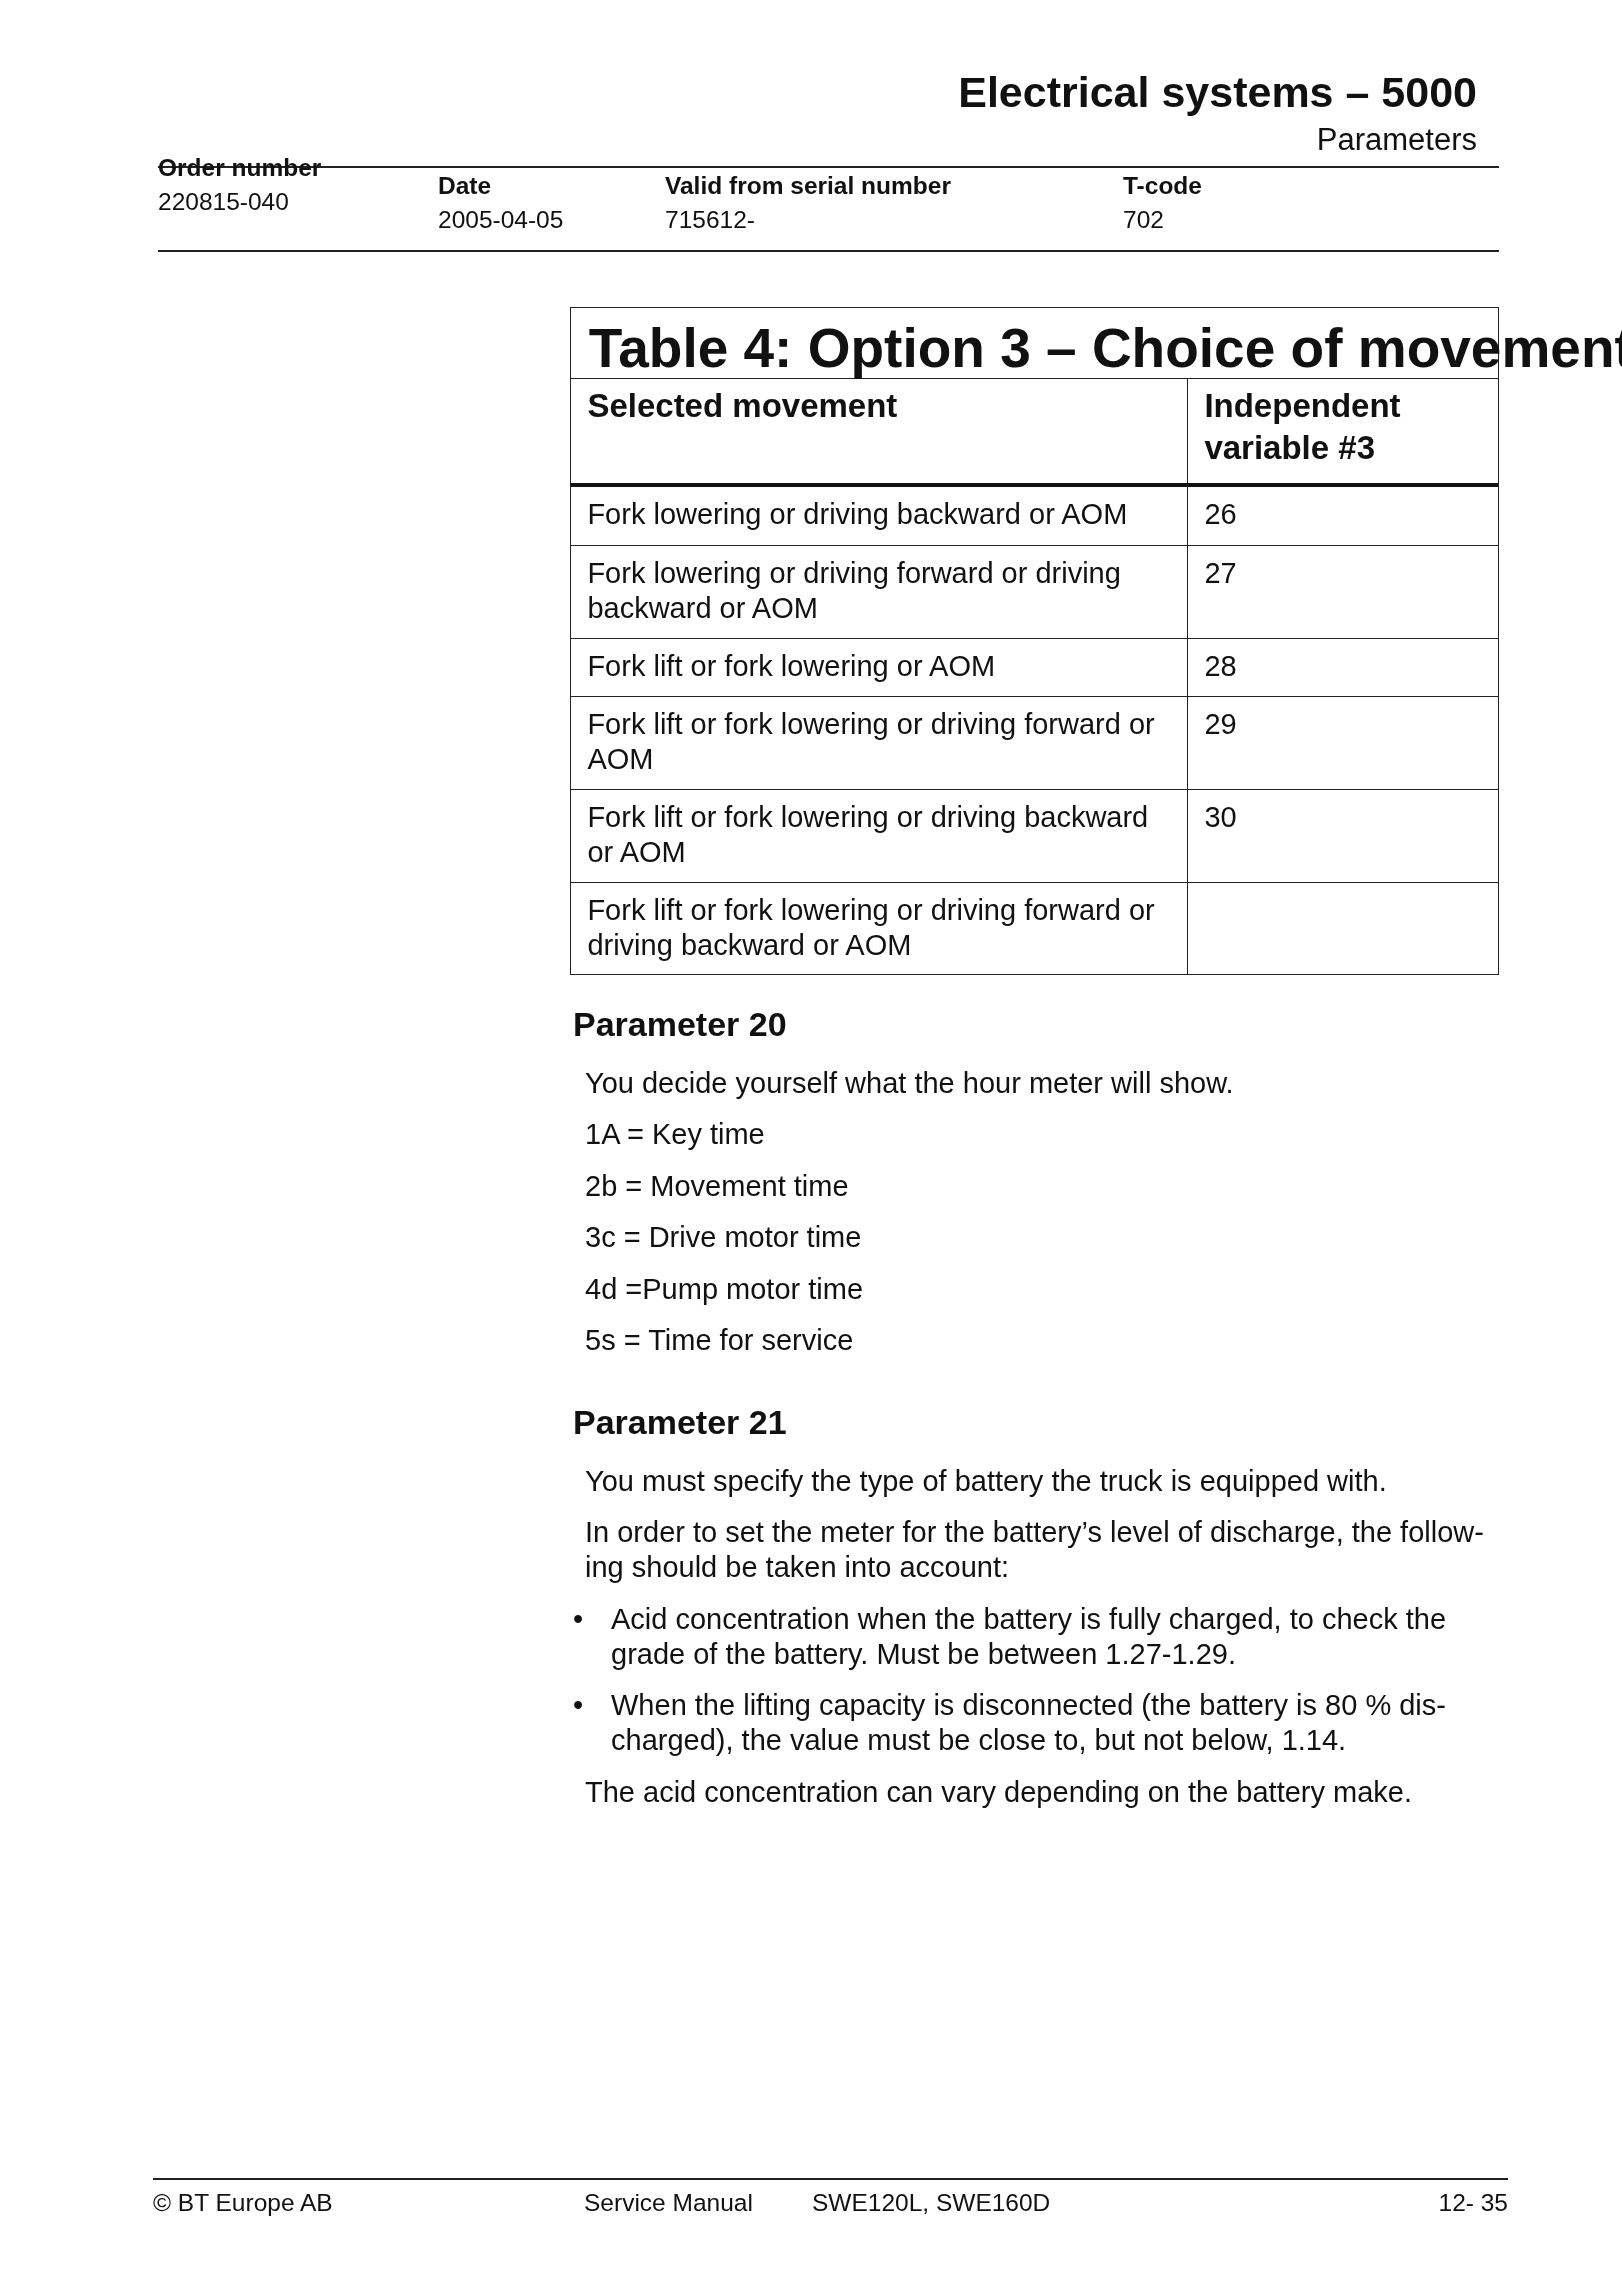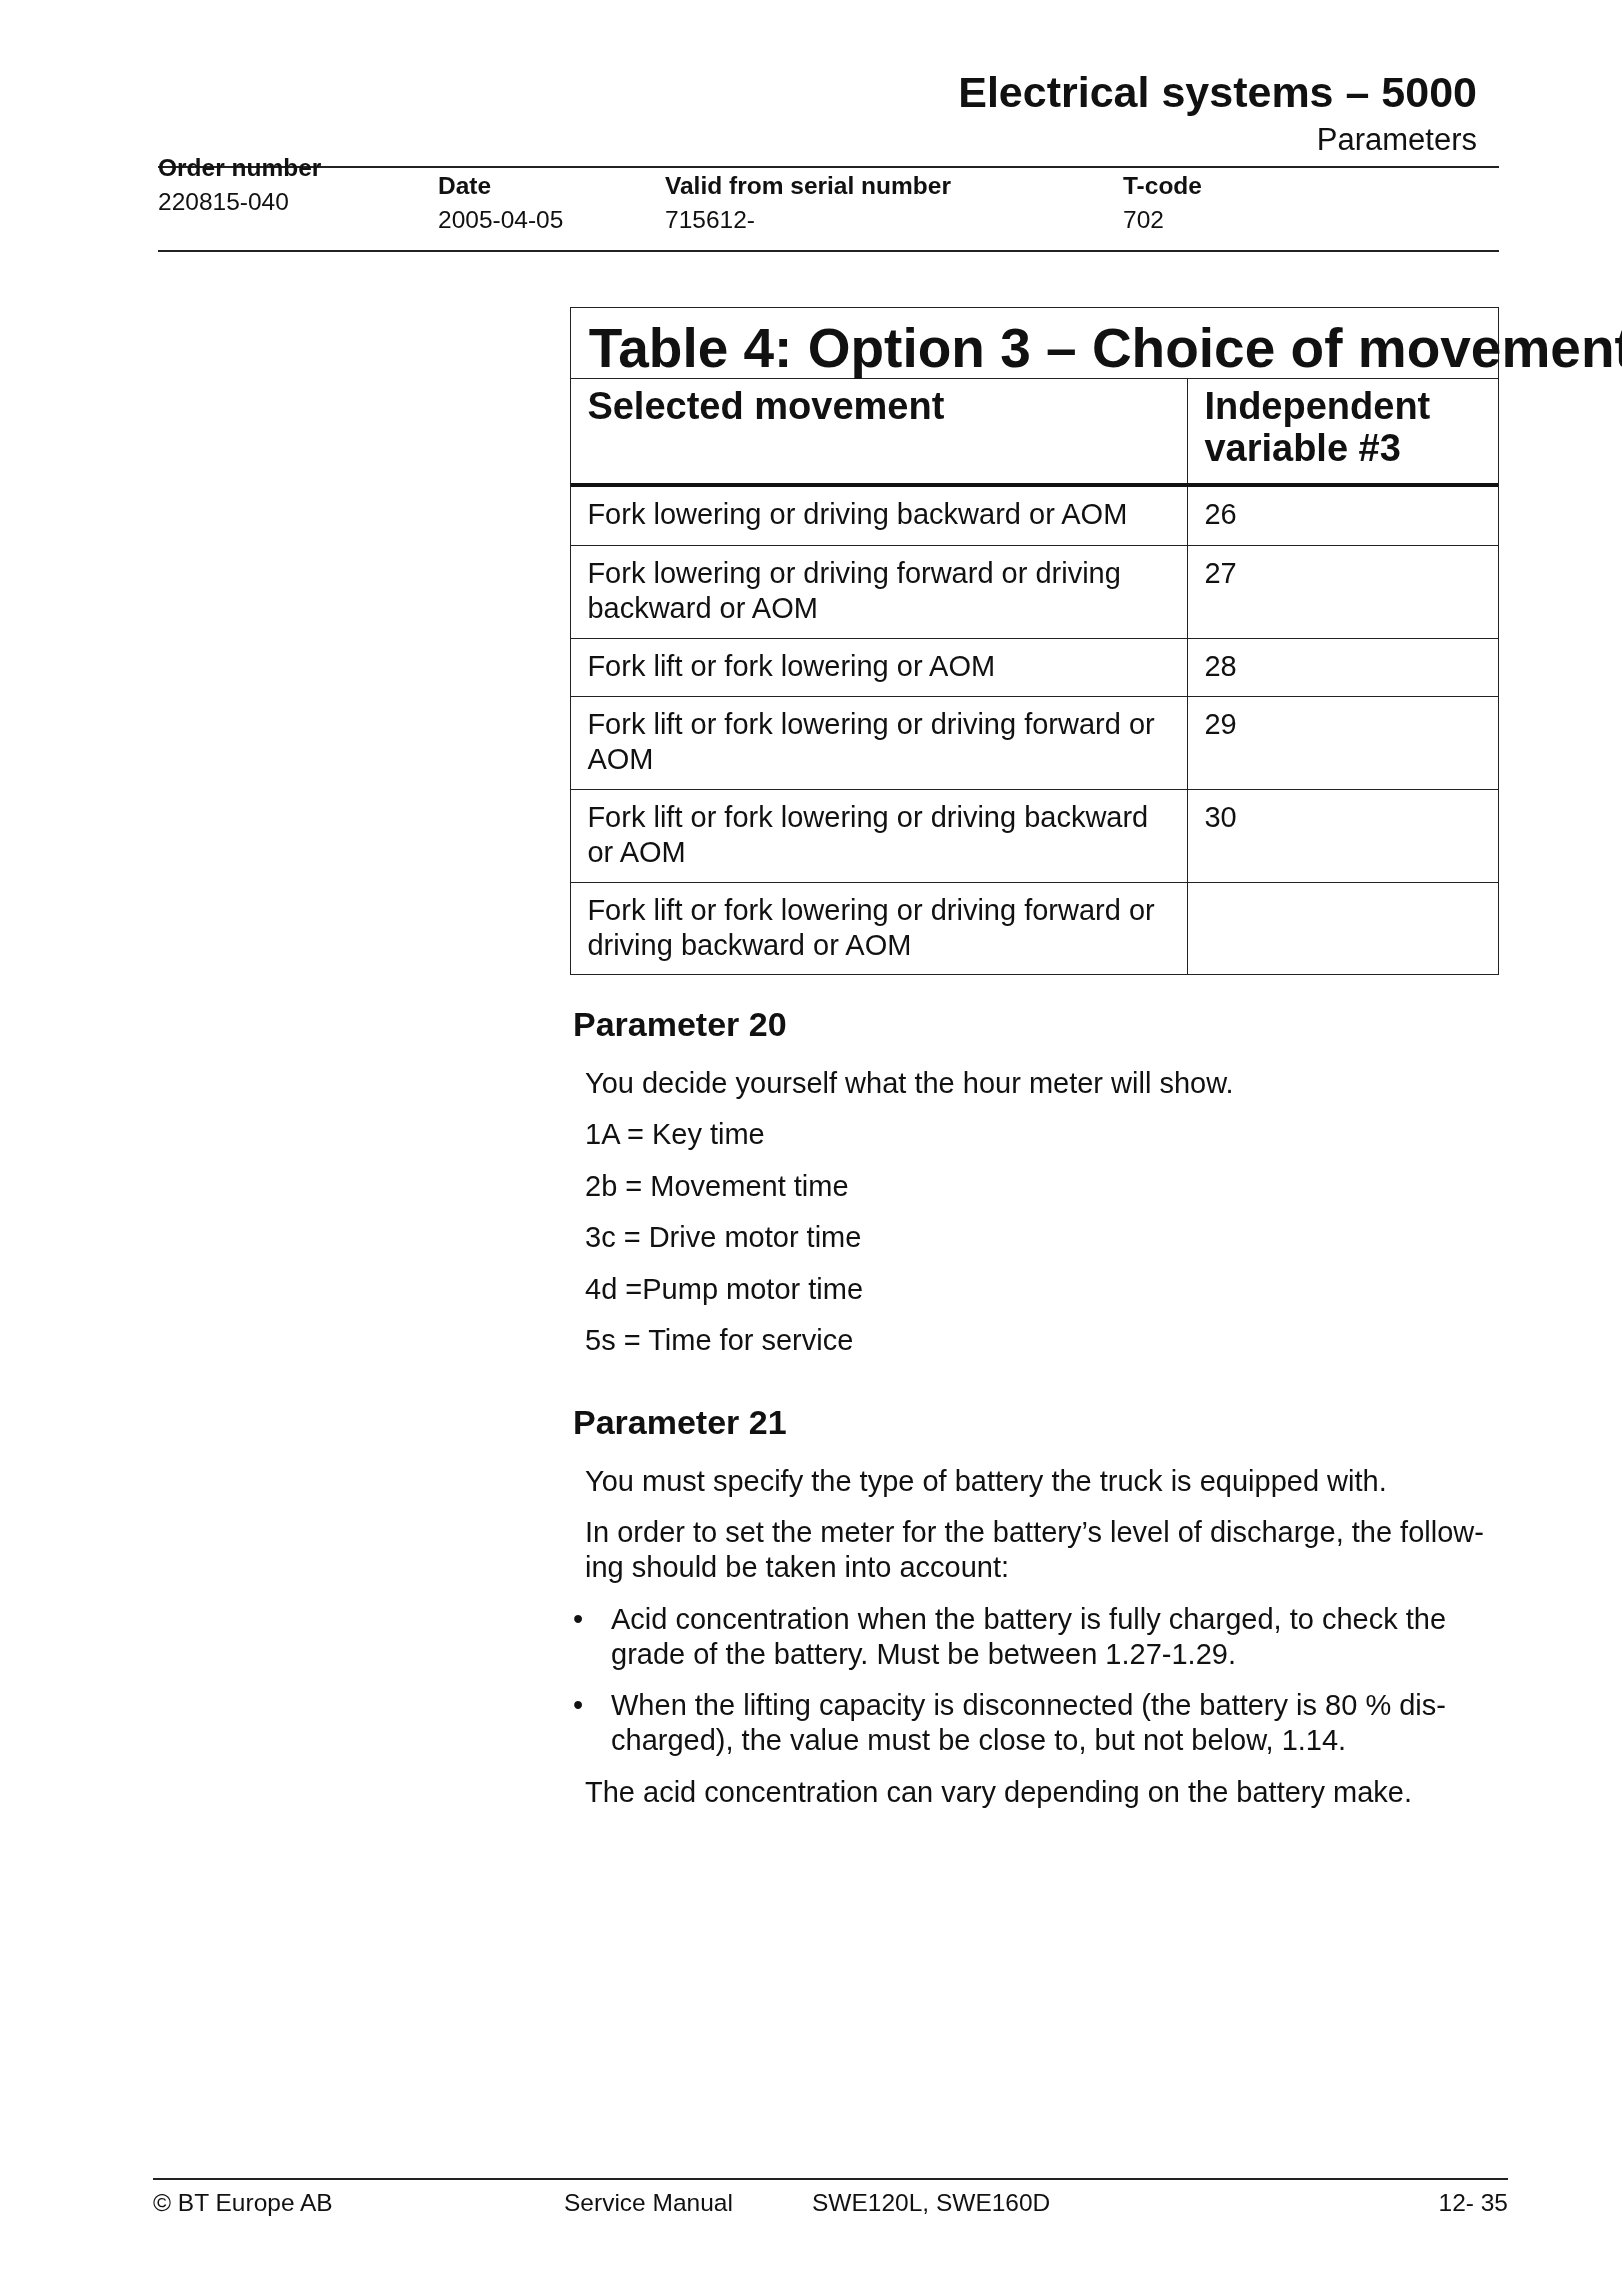--- a/index.html
+++ b/index.html
@@ -34,21 +34,21 @@
   }
   .tbl-row { display: flex; box-sizing: border-box; }
   .tbl-row.head { height: 108px; border-bottom: 4.1px solid #111; }
   .tbl-row.body { border-bottom: 1.4px solid #222; }
   .tbl-row.body:last-child { border-bottom: none; }
   .c1 {
     width: 617px; border-right: 1.4px solid #222; box-sizing: border-box;
     padding: 9.5px 13.6px 0 16.4px;
   }
   .c2 { flex: 1; padding: 9.5px 13.6px 0 16.4px; box-sizing: border-box; }
-  .head .c1, .head .c2 { font-size: 38px; font-weight: bold; line-height: 42px; padding-top: 5.5px; }
+  .head .c1, .head .c2 { font-size: 33px; font-weight: bold; line-height: 42px; padding-top: 5.5px; }
   .body .c1, .body .c2 { font-size: 29px; line-height: 35px; }
 
   
   .section { left: 573px; width: 927px; }
   .h2 { font-size: 34px; font-weight: bold; line-height: 1; margin: 0; }
   .p { font-size: 29px; line-height: 35px; margin: 12px; }
   .bullets { list-style: none; margin: 0; padding: 0; }
   .bullets li { position: relative; padding-left: 38px; font-size: 29px; line-height: 35px; }
   .bullets li .dot { position: absolute; left: 0; top: 0; }
 
@@ -133,16 +133,16 @@
     <li style="margin-top:16.4px;">
       <span class="dot">•</span>
       <span>When the lifting capacity is disconnected (the battery is 80 % dis-charged), the value must be close to, but not below, 1.14.</span>
     </li>
   </ul>
   <p class="p" style="margin-top:16.4px;">The acid concentration can vary depending on the battery make.</p>
 </div>
 
 <div class="abs rule" style="top:2178px; left:153px; width:1355px;"></div>
 <div class="abs foot" style="left:153px;">© BT Europe AB</div>
-<div class="abs foot" style="left:564px;">Service Manual</div>
+<div class="abs foot" style="left:584px;">Service Manual</div>
 <div class="abs foot" style="left:812px;">SWE120L, SWE160D</div>
 <div class="abs foot" style="right:114px;">12- 35</div>
 
 
 </body></html>

